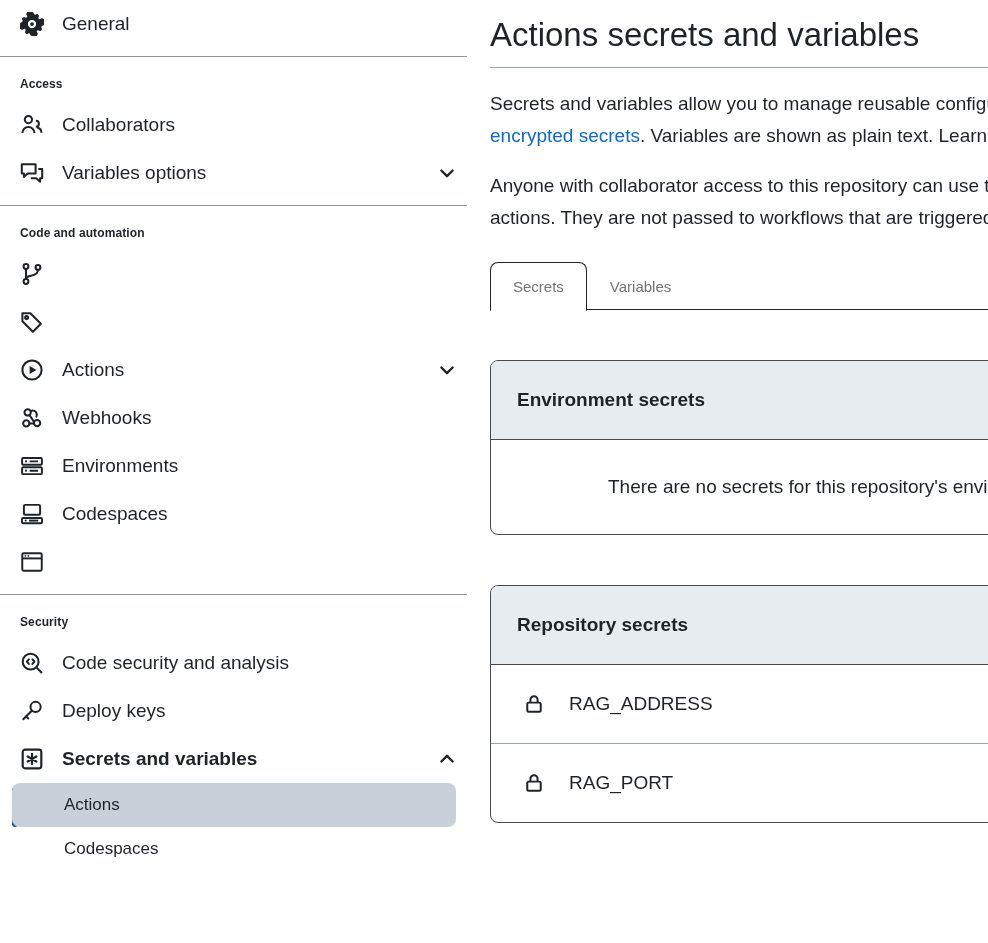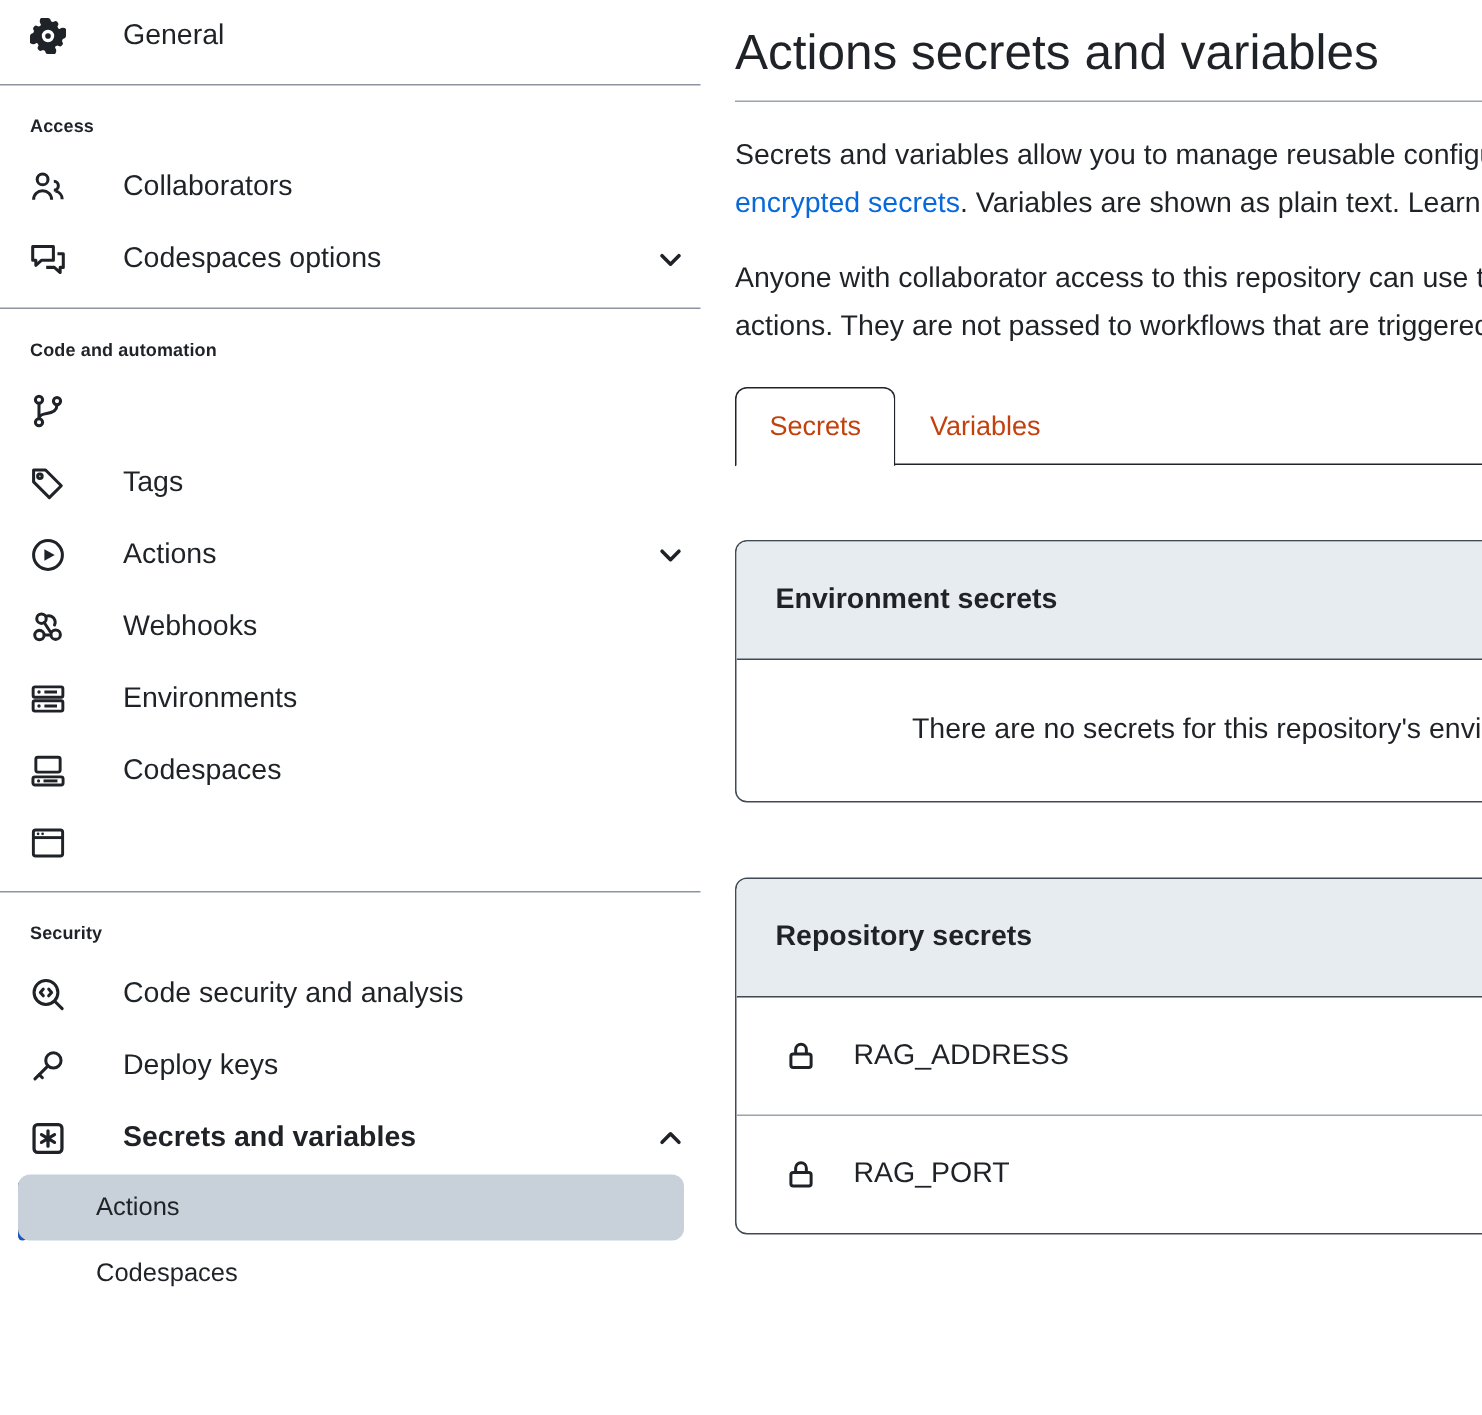--- a/index.html
+++ b/index.html
@@ -35,21 +35,21 @@
   .nav-item .ico {
     flex: 0 0 32px;
     width: 32px;
     height: 24px;
     display: flex;
     align-items: center;
     justify-content: flex-start;
     margin-right: 10px;
     color: #1f2328;
   }
-  .nav-item .lbl { flex: 1 1 auto; white-space: nowrap; margin-left: 20px; }
+  .nav-item .lbl { flex: 1 1 auto; white-space: nowrap; }
   .nav-item .chev {
     flex: 0 0 auto;
     width: 22px; height: 22px;
     display: flex; align-items: center; justify-content: center;
     color: #1f2328;
   }
   .nav-item.bold .lbl { font-weight: 700; }
 
   .divider {
     height: 1px;
@@ -128,23 +128,23 @@
 
   
   .tabs {
     display: flex;
     align-items: flex-end;
     position: relative;
     margin-top: 22px;
     height: 54px;
   }
   .tab {
-    font-size: 18px;
+    font-size: 15px;
     padding: 13px 22px;
-    color: #c2410c;
+    color: #737373;
     cursor: pointer;
     border: 1px solid transparent;
     border-bottom: none;
     border-radius: 8px 8px 0 0;
     background: transparent;
     position: relative;
     z-index: 2;
     line-height: 1.4;
   }
   .tab.active {
@@ -235,21 +235,21 @@
       <span class="lbl">Collaborators</span>
     </div>
 
     <div class="nav-item">
       <span class="ico">
         <svg width="24" height="24" viewBox="0 0 16 16" fill="none" stroke="currentColor" stroke-width="1.35" stroke-linejoin="round">
             <path d="M1.2 2.2h9.2v6.1H5.2L2.6 10.6V8.3H1.2z"></path>
             <path d="M12.2 5.4h2.6v6.1h-1.4v2.3l-2.6-2.3H7.2"></path>
           </svg>
       </span>
-      <span class="lbl">Codespaces options</span>
+      <span class="lbl">Variables options</span>
       <span class="chev">
         <svg width="20" height="20" viewBox="0 0 16 16" fill="none" stroke="currentColor" stroke-width="1.9" stroke-linecap="round" stroke-linejoin="round">
             <path d="M3.5 6 8 10.5 12.5 6"></path>
           </svg>
       </span>
     </div>
 
     <div class="divider"></div>
 
     <div class="group-title">Code and automation</div>
@@ -266,21 +266,20 @@
       </span>
     </div>
 
     <div class="nav-item">
       <span class="ico">
         <svg width="24" height="24" viewBox="0 0 16 16" fill="none" stroke="currentColor" stroke-width="1.35" stroke-linejoin="round">
             <path d="M1.6 7.5V2.2h5.3l7 7-5.3 5.3z"></path>
             <circle cx="4.4" cy="5" r="1"></circle>
           </svg>
       </span>
-      <span class="lbl">Tags</span>
     </div>
 
     <div class="nav-item">
       <span class="ico">
         <svg width="24" height="24" viewBox="0 0 16 16" fill="none" stroke="currentColor" stroke-width="1.35">
             <circle cx="8" cy="8" r="6.4"></circle>
             <path d="M6.4 5.4 11 8l-4.6 2.6z" fill="currentColor" stroke="none"></path>
           </svg>
       </span>
       <span class="lbl">Actions</span>

